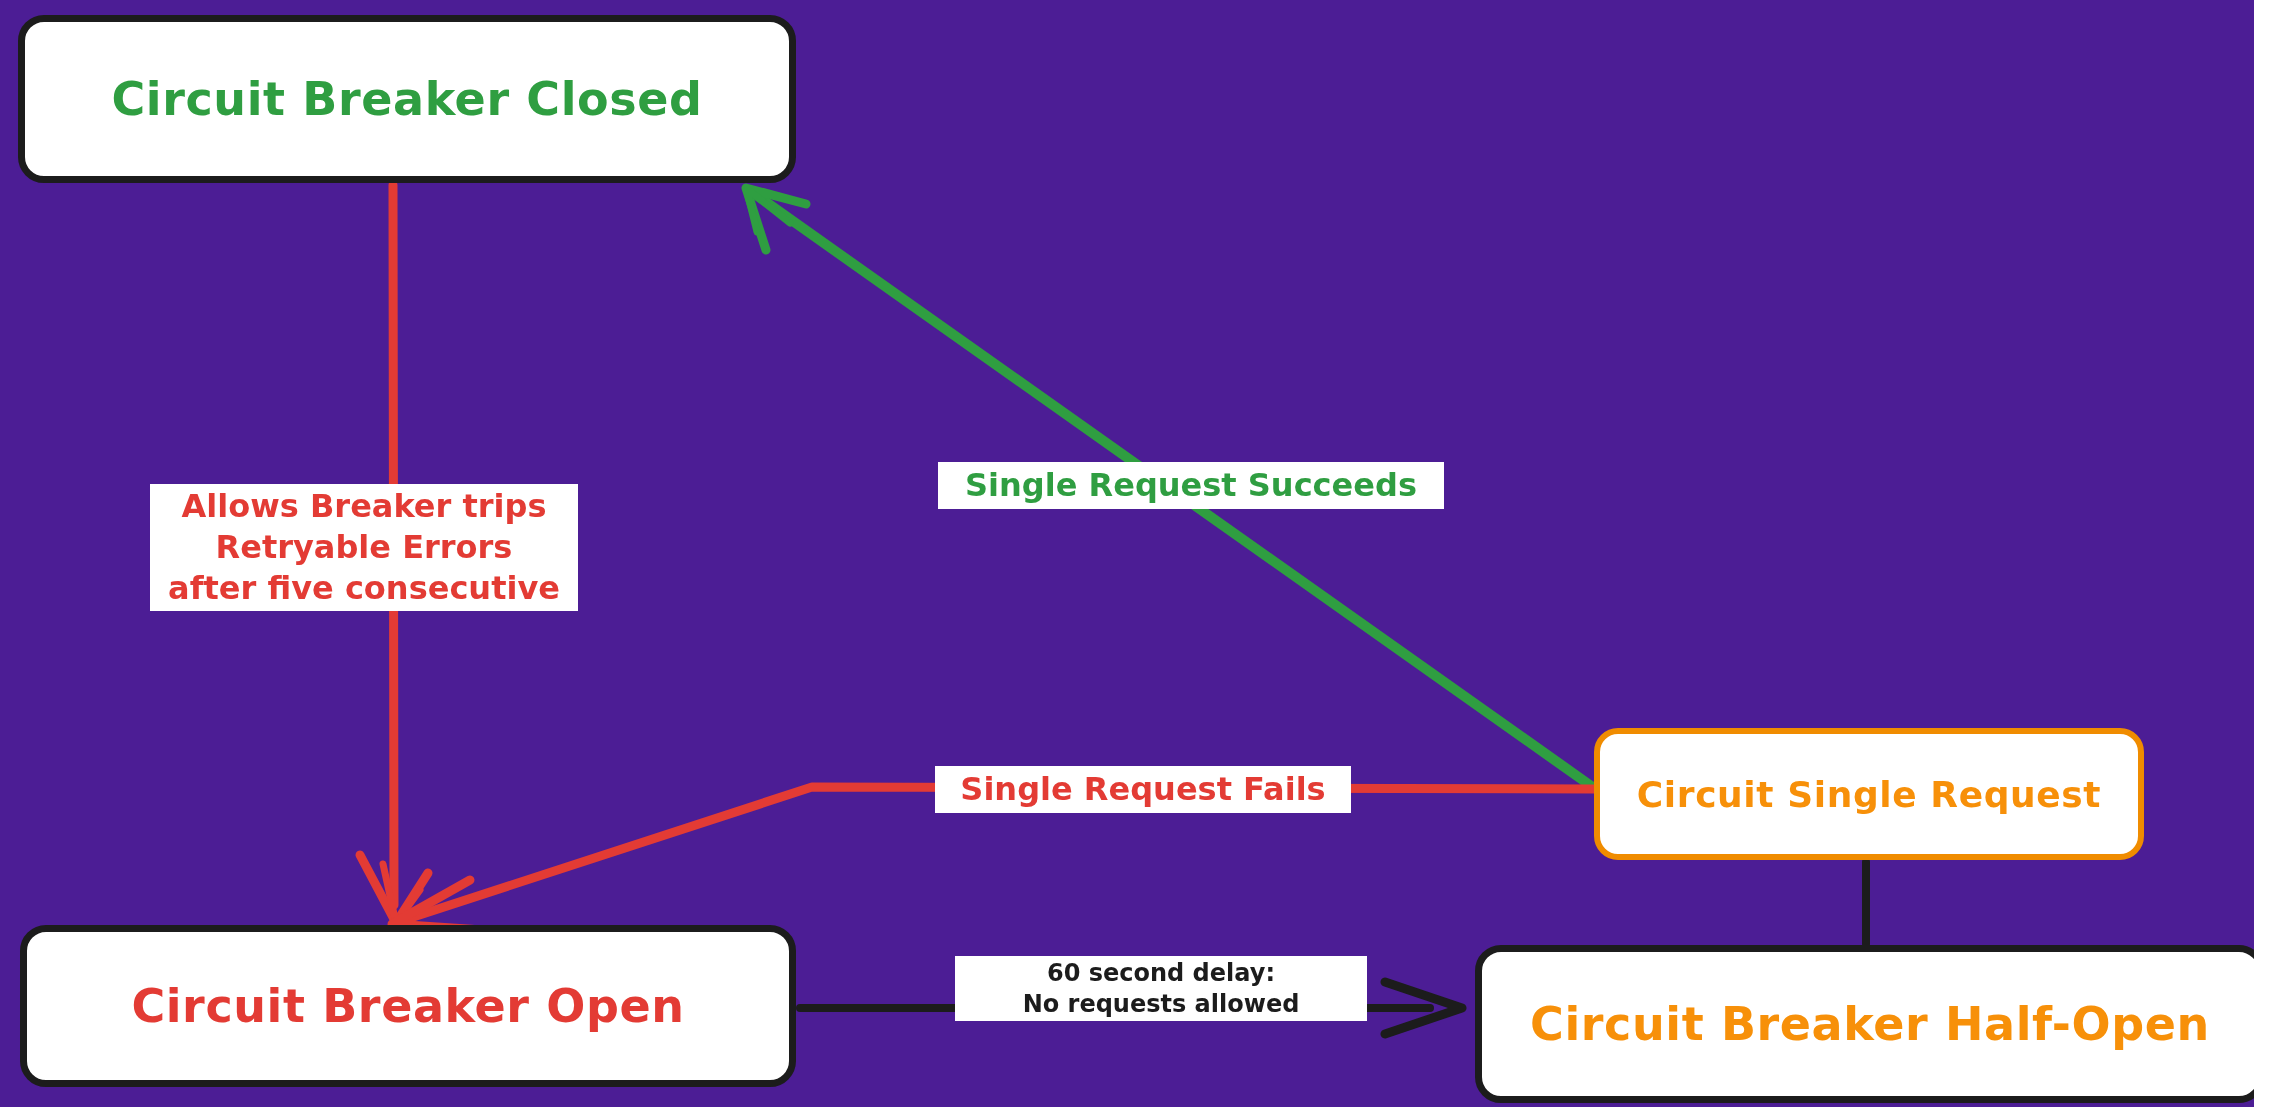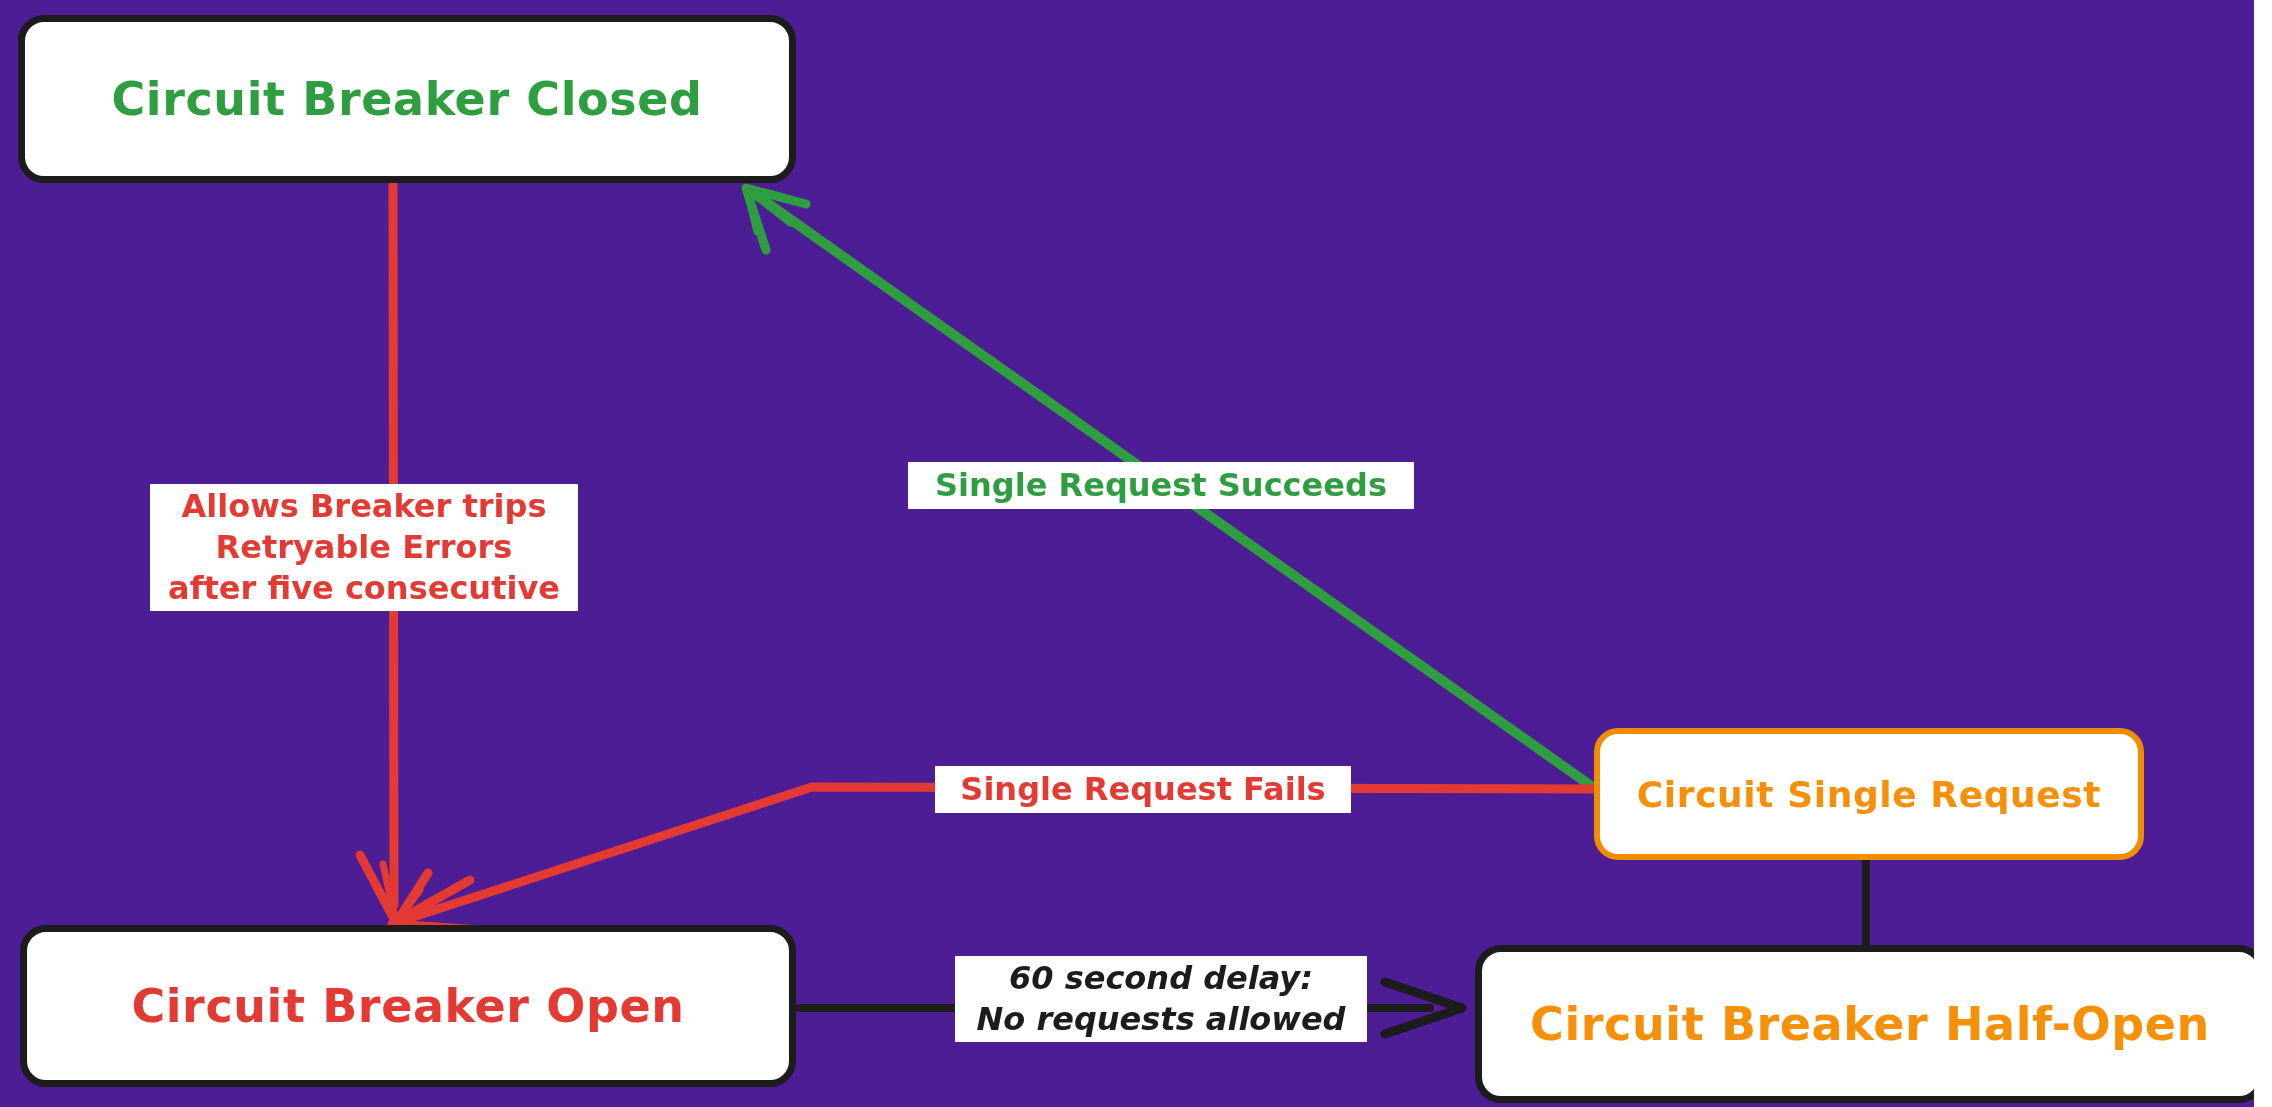--- a/index.html
+++ b/index.html
@@ -75,44 +75,43 @@
 
   #label-trip {
     left: 150px;
     top: 484px;
     width: 420px;
     color: #e33b34;
     font-size: 32px;
     padding: 2px 4px;
   }
   #label-succeeds {
-    left: 908px;
+    left: 938px;
     top: 462px;
     width: 490px;
     color: #2f9e41;
     font-size: 32px;
     padding: 3px 8px;
     text-align: center;
   }
   #label-fails {
     left: 935px;
     top: 766px;
     width: 400px;
     color: #e33b34;
     font-size: 32px;
     padding: 3px 8px;
   }
   #label-delay {
     left: 955px;
     top: 956px;
     width: 400px;
     color: #1c1c1c;
-    font-size: 32px;
+    font-size: 24px;
     padding: 2px 6px;
-    font-style: italic;
   }
   .edge-label .line { display: block; }
 </style>
 </head>
 <body>
 
 <div id="canvas">
 
   <svg id="edges" viewBox="0 0 2272 1107">
 

